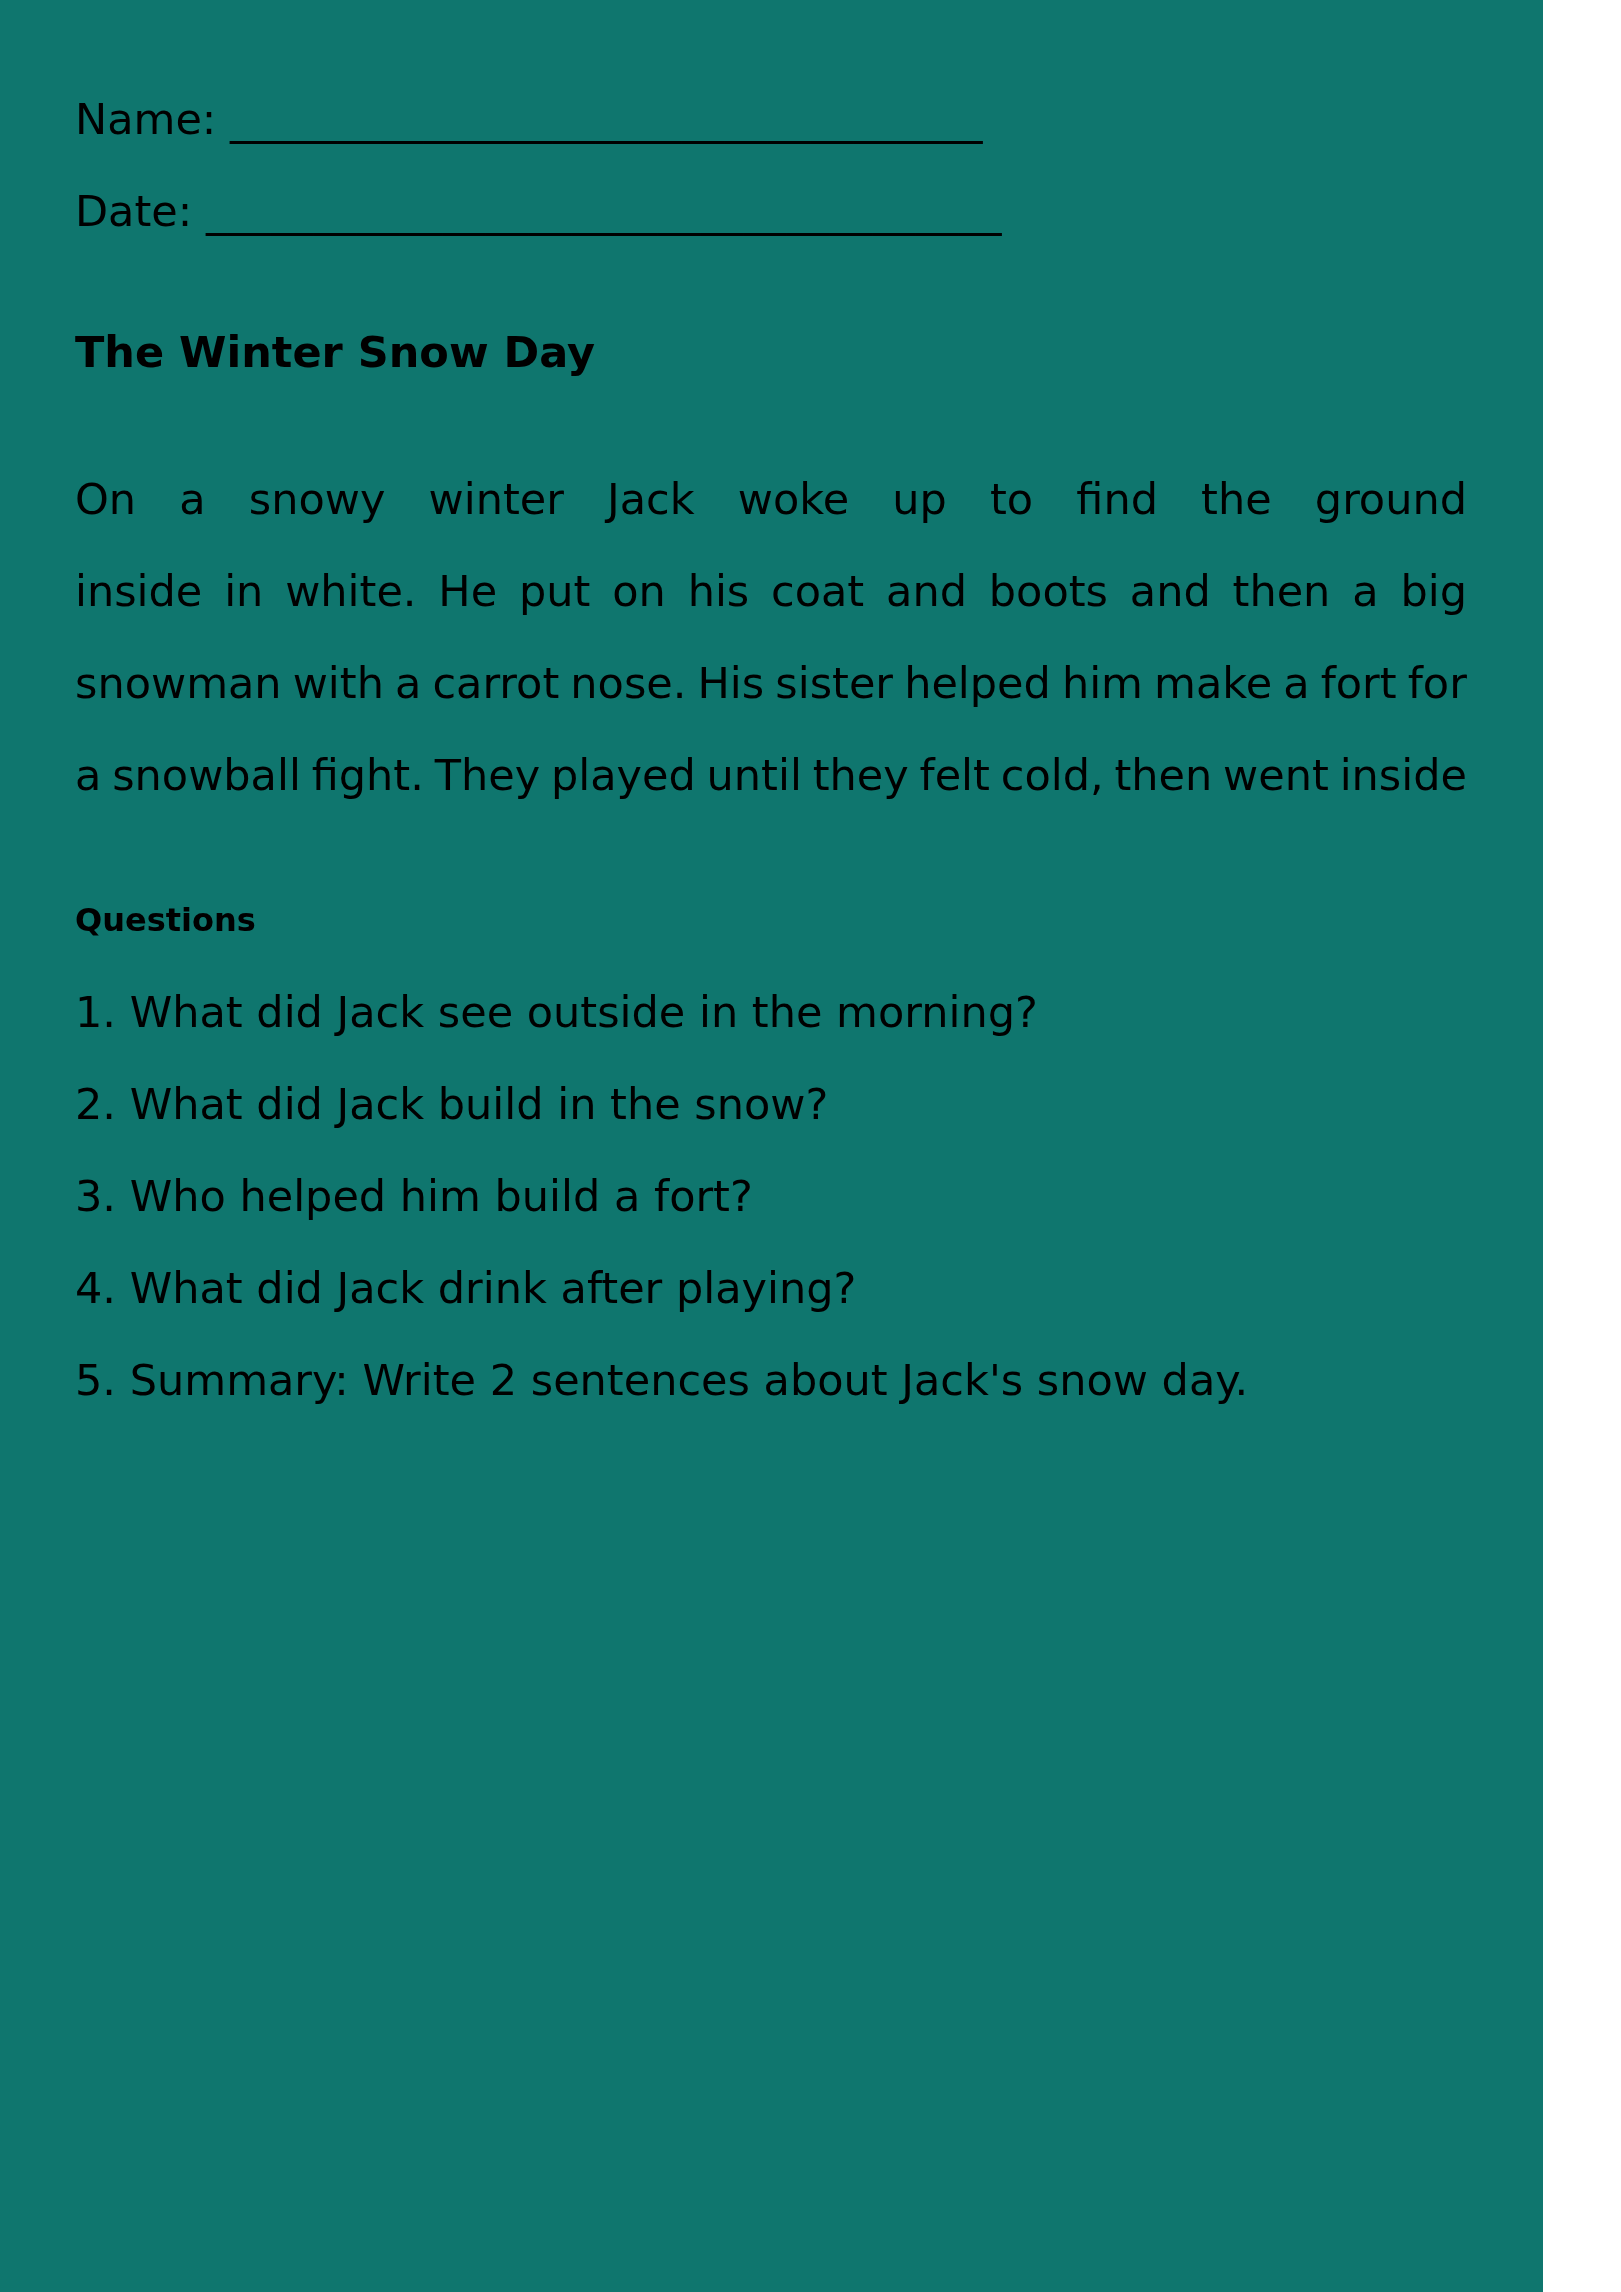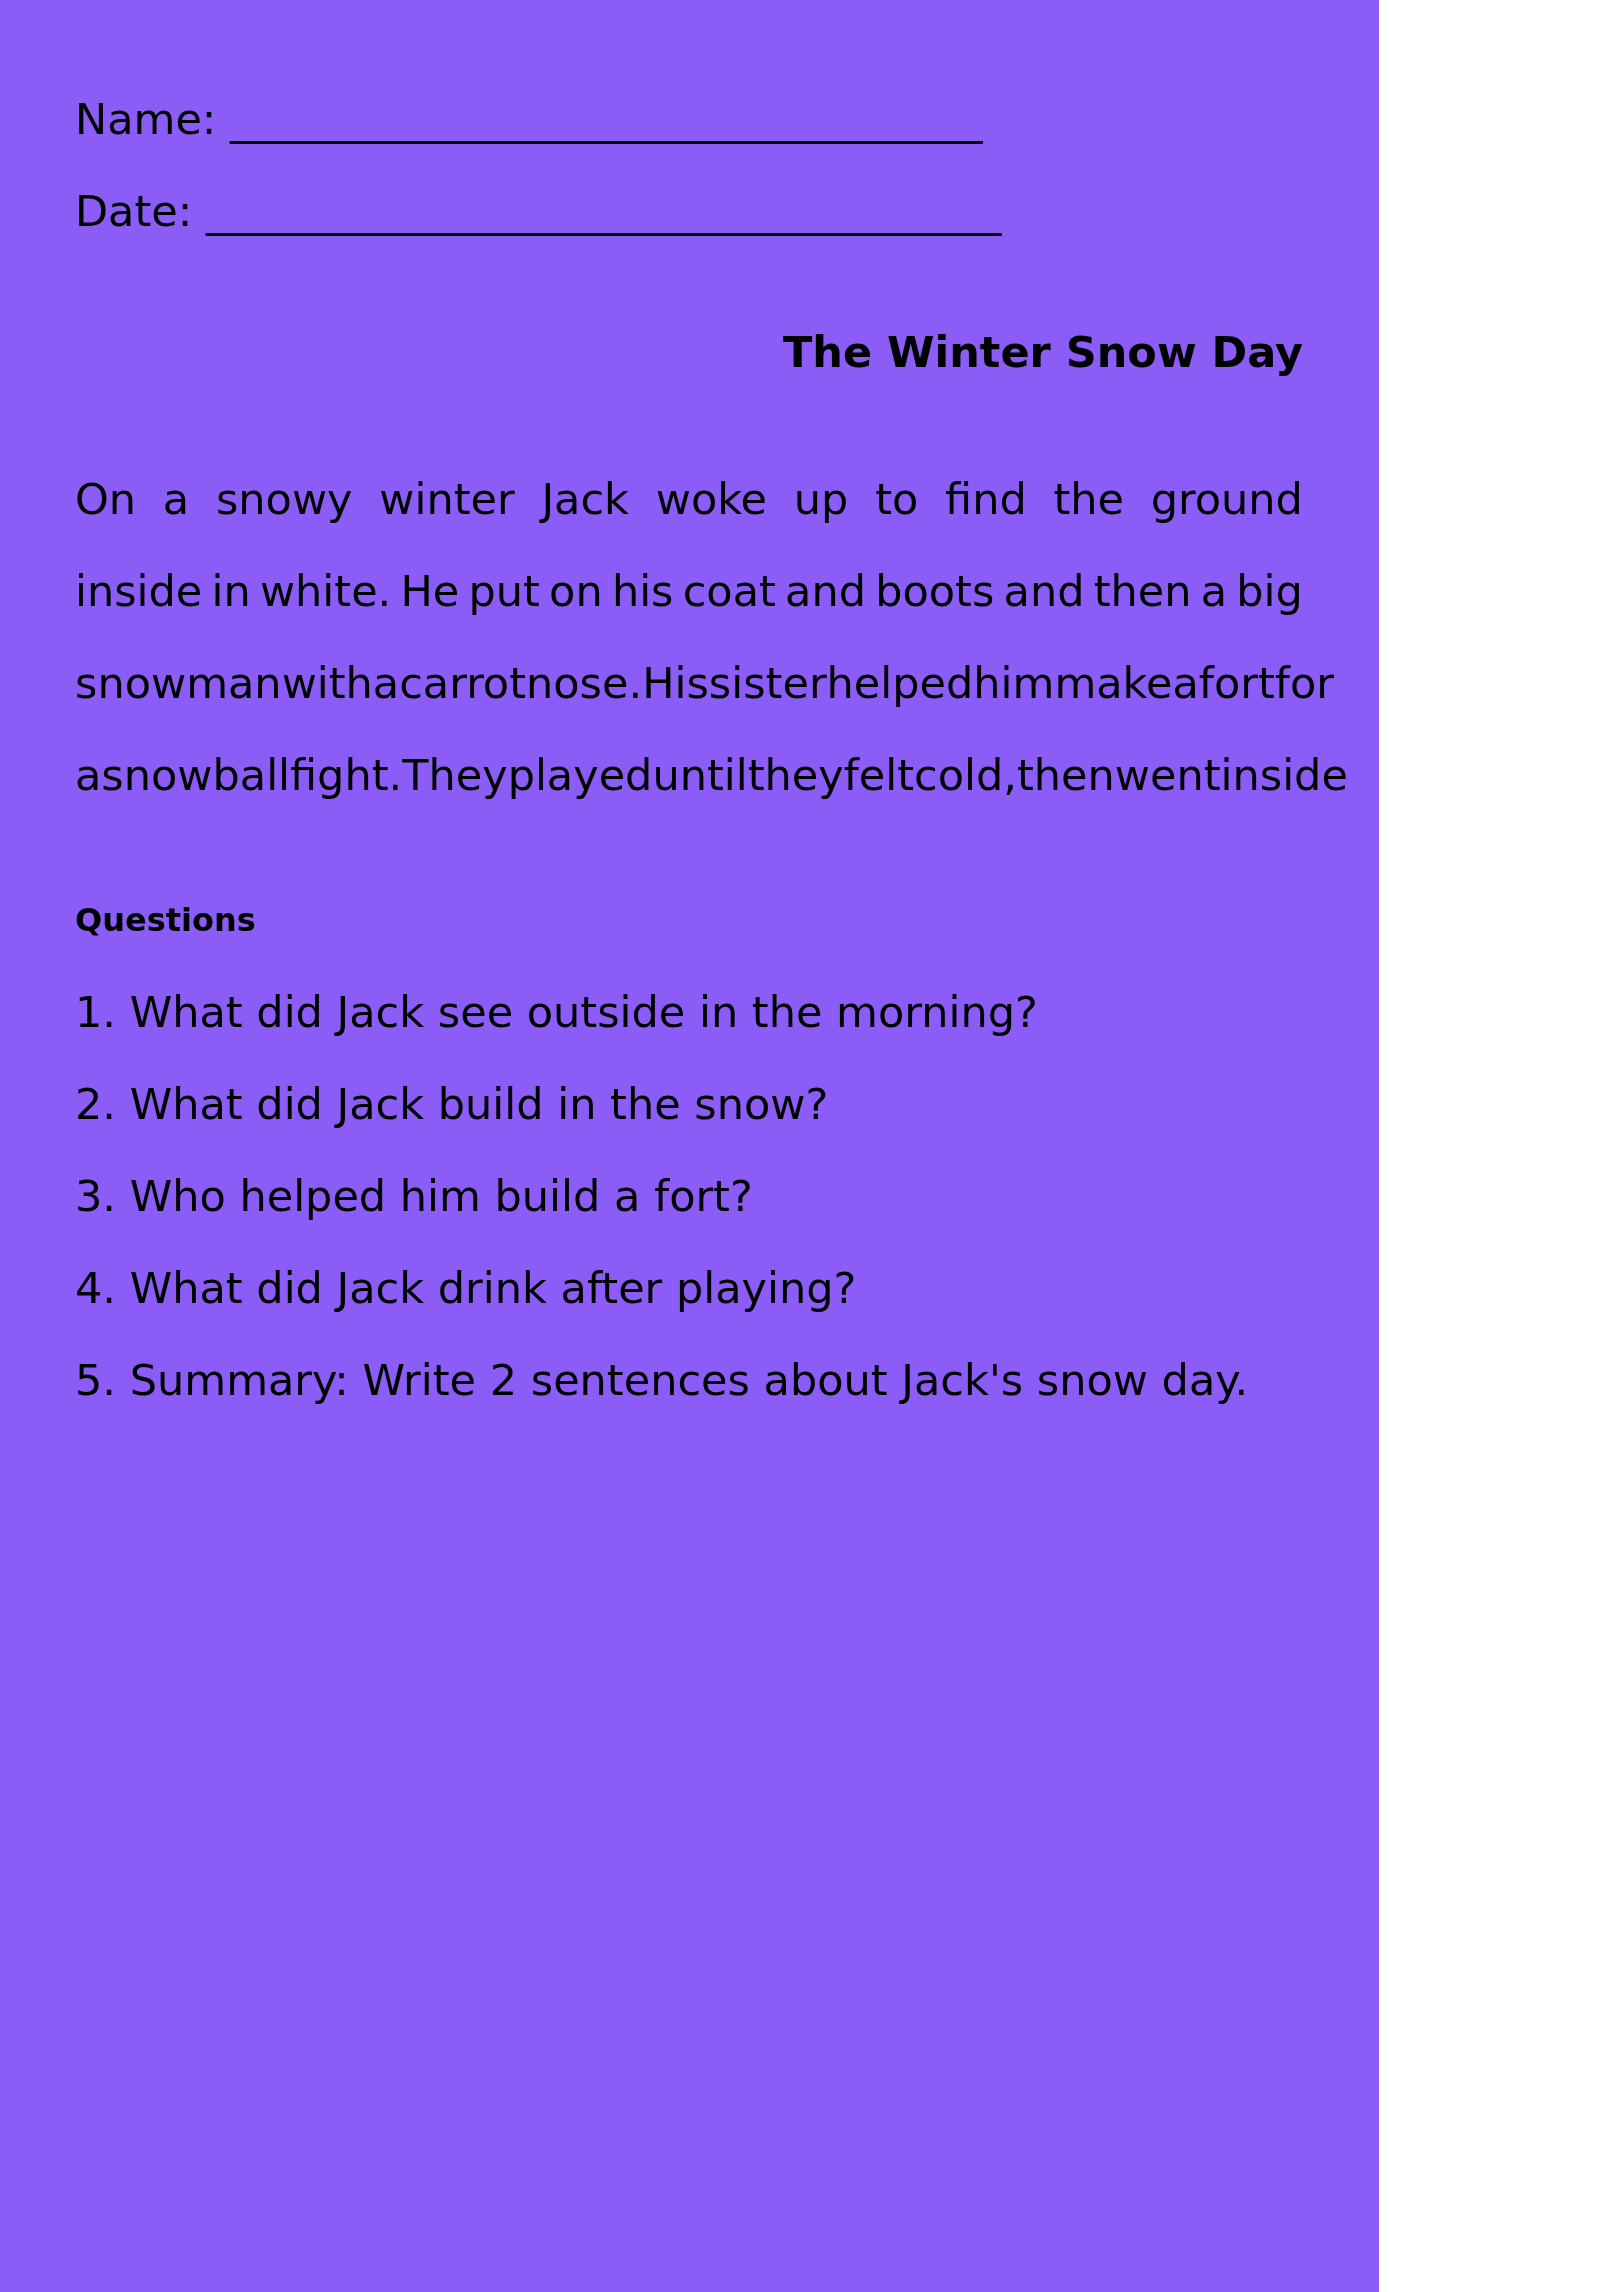--- a/index.html
+++ b/index.html
@@ -2,44 +2,44 @@
 <html><head>
 <meta charset="utf-8">
 <style>
   html, body {
     margin: 0;
     padding: 0;
     background: #ffffff;
   }
   .page {
     position: relative;
-    width: 1379px;
+    width: 1543px;
     height: 2293px;
     box-sizing: border-box;
-    background: #8b5cf6;
+    background: #0f766e;
     color: #000000;
     font-family: "DejaVu Sans", sans-serif;
     font-size: 43px;
     padding: 73px 76px 0 75px;
     overflow: hidden;
   }
   .line {
     line-height: 92px;
     white-space: nowrap;
   }
   .blank {
     margin-left: 13.7px;
     letter-spacing: 0;
   }
   .doc-title {
     margin: 49px 0 0 0;
     font-size: 43px;
     font-weight: bold;
     line-height: 92px;
-    text-align: right;
+    text-align: left;
   }
   .story {
     margin-top: 55px;
   }
   
   .jline {
     display: flex;
     justify-content: space-between;
     line-height: 92px;
     text-align: right;

